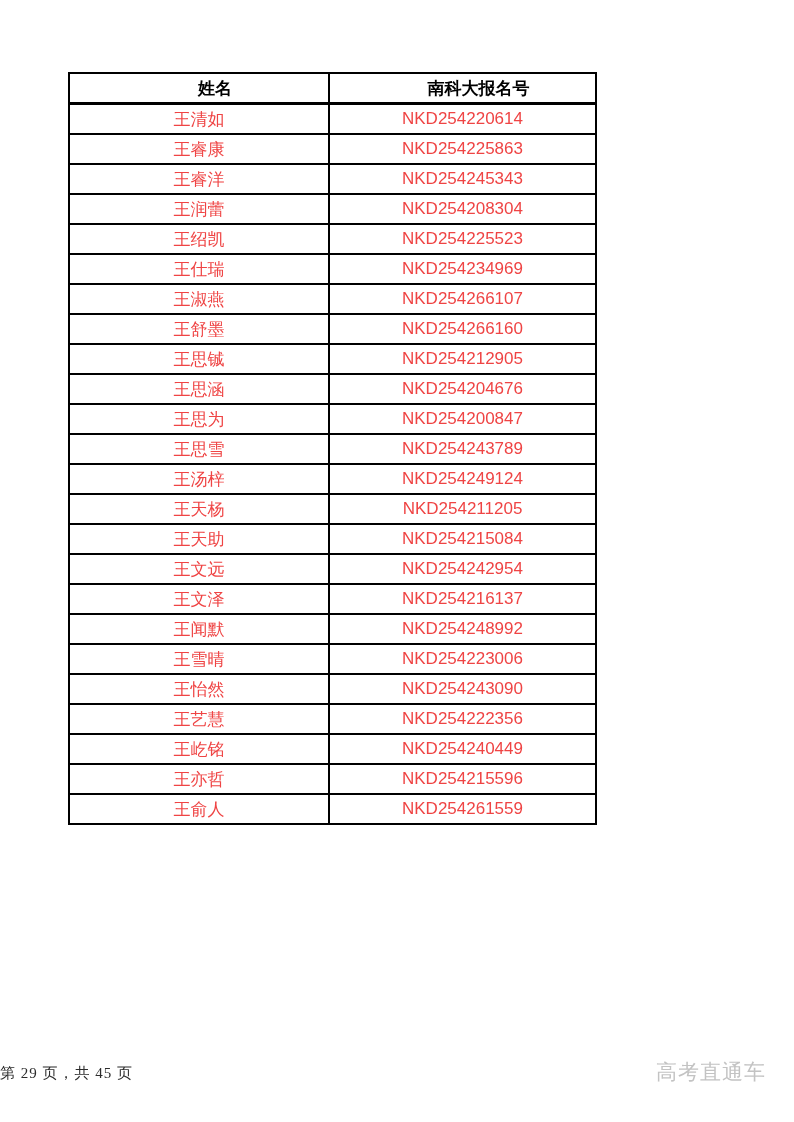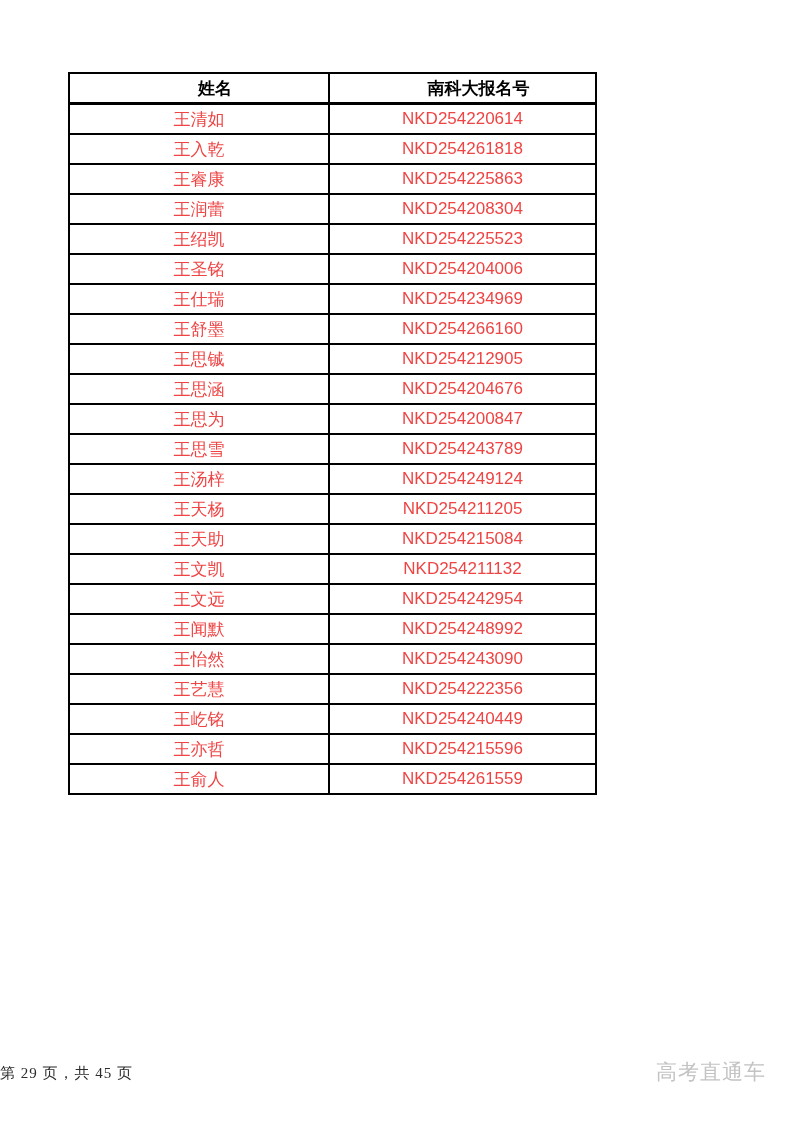--- a/index.html
+++ b/index.html
@@ -80,42 +80,42 @@
         <th>姓名</th>
         <th>南科大报名号</th>
       </tr>
     </thead>
     <tbody id="roster-body">
         <tr>
           <td>王清如</td>
           <td>NKD254220614</td>
         </tr>
         <tr>
-          <td>王入乾</td>
-          <td>NKD254261818</td>
+          <td>王睿康</td>
+          <td>NKD254225863</td>
         </tr>
         <tr>
-          <td>王睿康</td>
-          <td>NKD254225863</td>
+          <td>王睿洋</td>
+          <td>NKD254245343</td>
         </tr>
         <tr>
           <td>王润蕾</td>
           <td>NKD254208304</td>
         </tr>
         <tr>
           <td>王绍凯</td>
           <td>NKD254225523</td>
         </tr>
         <tr>
-          <td>王圣铭</td>
-          <td>NKD254204006</td>
+          <td>王仕瑞</td>
+          <td>NKD254234969</td>
         </tr>
         <tr>
-          <td>王仕瑞</td>
-          <td>NKD254234969</td>
+          <td>王淑燕</td>
+          <td>NKD254266107</td>
         </tr>
         <tr>
           <td>王舒墨</td>
           <td>NKD254266160</td>
         </tr>
         <tr>
           <td>王思铖</td>
           <td>NKD254212905</td>
         </tr>
         <tr>
@@ -136,30 +136,34 @@
         </tr>
         <tr>
           <td>王天杨</td>
           <td>NKD254211205</td>
         </tr>
         <tr>
           <td>王天助</td>
           <td>NKD254215084</td>
         </tr>
         <tr>
-          <td>王文凯</td>
-          <td>NKD254211132</td>
-        </tr>
-        <tr>
           <td>王文远</td>
           <td>NKD254242954</td>
         </tr>
         <tr>
+          <td>王文泽</td>
+          <td>NKD254216137</td>
+        </tr>
+        <tr>
           <td>王闻默</td>
           <td>NKD254248992</td>
+        </tr>
+        <tr>
+          <td>王雪晴</td>
+          <td>NKD254223006</td>
         </tr>
         <tr>
           <td>王怡然</td>
           <td>NKD254243090</td>
         </tr>
         <tr>
           <td>王艺慧</td>
           <td>NKD254222356</td>
         </tr>
         <tr>

